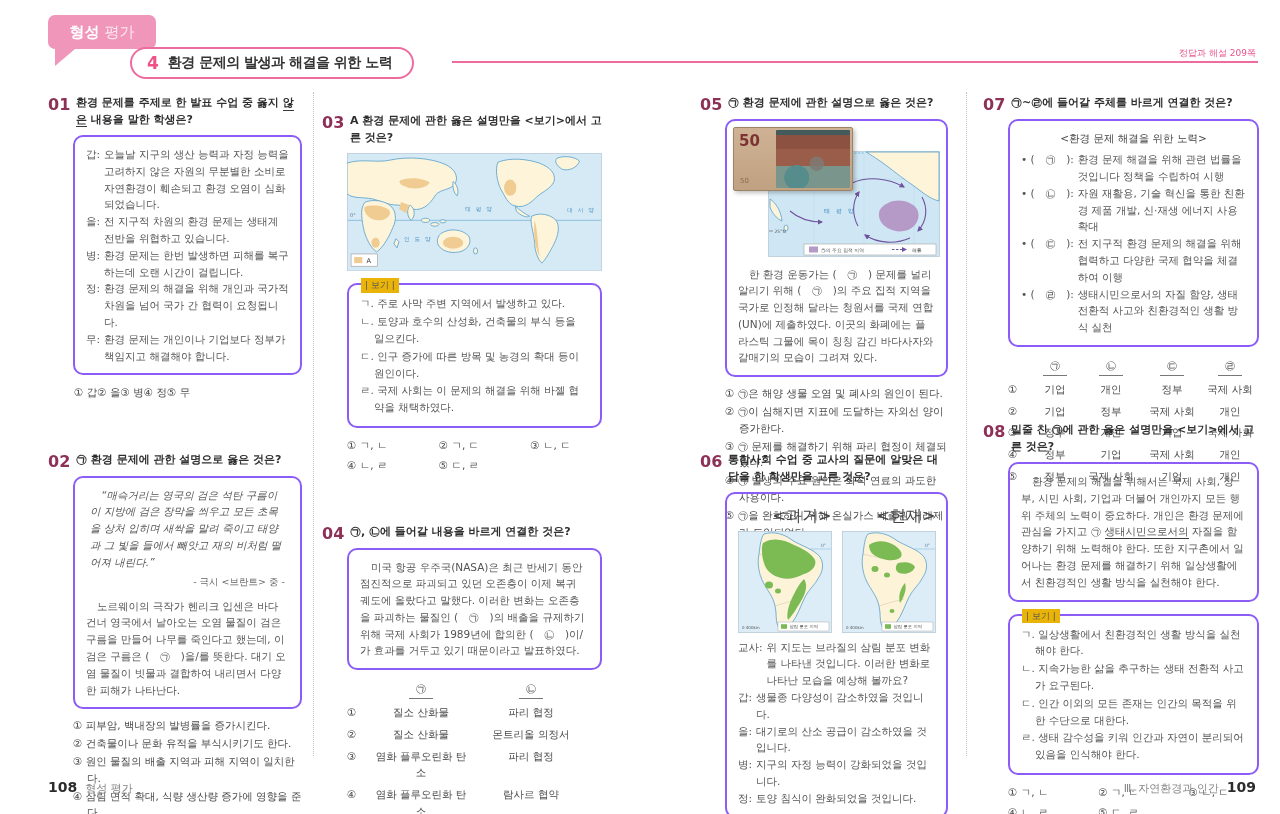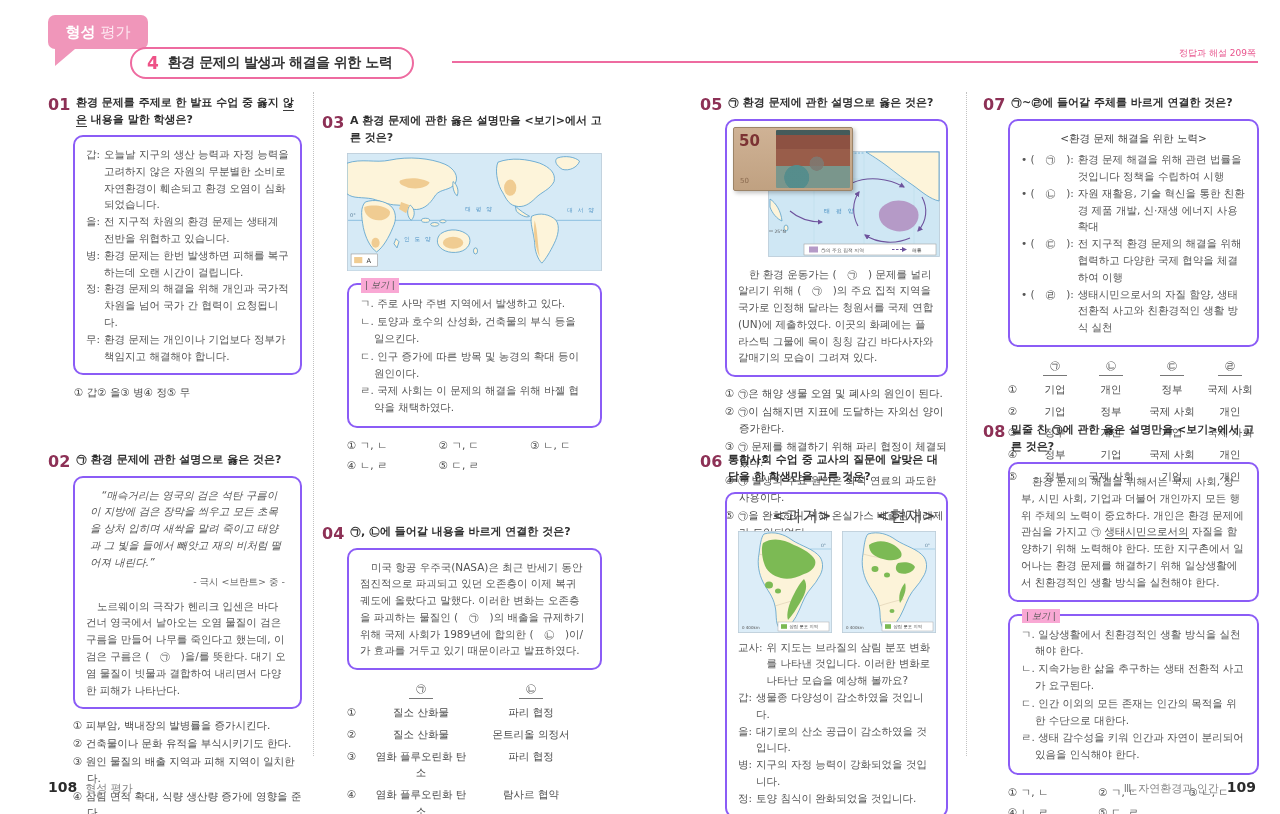--- a/index.html
+++ b/index.html
@@ -1,40 +1,40 @@
 <!DOCTYPE html>
 <html><head>
 <meta charset="utf-8">
 <style>
   html,body{margin:0;padding:0;background:#e8e8e8;}
   .page{position:relative;width:1280px;height:814px;background:#ffffff;overflow:hidden;
         font-family:"DejaVu Sans","Liberation Sans",sans-serif;color:#4a4a4a;}
   
-  .badge{position:absolute;left:48px;top:15px;width:100px;height:34px;background:#f096ba;
+  .badge{position:absolute;left:48px;top:15px;width:108px;height:34px;background:#f096ba;
          border-radius:7px;display:flex;align-items:center;justify-content:center;gap:5px;z-index:1;}
   .badge::after{content:'';position:absolute;left:7px;top:100%;width:0;height:0;
          border-top:17px solid #f096ba;border-right:20px solid transparent;}
   .badge-bold{color:#fff;font-weight:bold;font-size:15px;}
   .badge-light{color:#fde9f2;font-size:15px;}
   .title-pill{position:absolute;left:130px;top:47px;height:28px;background:#fff;border:2px solid #ee6ba0;
          border-radius:17px;display:flex;align-items:center;gap:9px;padding:0 20px 0 15px;z-index:2;}
   .unit-no{color:#ee5287;font-weight:bold;font-size:17px;}
   .unit-title{color:#333;font-weight:bold;font-size:14px;letter-spacing:-0.5px;white-space:nowrap;}
   .header-line{position:absolute;left:452px;right:22px;top:61px;height:2px;background:#ee6ba0;}
   .answer-ref{position:absolute;right:24px;top:47px;color:#e8538c;font-size:9px;}
   .vsep{position:absolute;top:92px;height:664px;width:0;border-left:1px dotted #c2c2c2;}
   
   .q{position:absolute;font-size:10.5px;line-height:1.6;}
   .qhead{position:relative;padding-left:28px;margin-bottom:7px;}
   .qnum{position:absolute;left:0;top:-3px;font-size:16px;font-weight:bold;color:#8d3156;}
   .qstem{margin:0;font-size:11px;font-weight:bold;color:#2f2f2f;line-height:1.5;}
   .qbody{padding-left:25px;}
   .box{border:2px solid #8b5cf6;border-radius:10px;padding:9px 11px;color:#545454;}
   .bogi{position:relative;margin-top:12px;}
-  .bogi-label{position:absolute;top:-7px;left:12px;background:#f9a8d4;padding:0 4px;font-size:9px;color:#555;font-style:italic;}
+  .bogi-label{position:absolute;top:-7px;left:12px;background:#eab308;padding:0 4px;font-size:9px;color:#555;}
   .hang{padding-left:14px;text-indent:-14px;margin:1px 0;}
   .dlg{display:flex;}
   .dlg-sp{flex:none;}
   .dlg-tx{flex:1;margin-left:4px;}
   .para{text-indent:11px;margin:0;}
   .ul{border-bottom:1px solid #3a3a3a;padding-bottom:0.5px;}
   .quote{font-style:italic;text-indent:11px;margin:0;padding:0 4px;}
   .q-src{text-align:right;font-size:9.5px;color:#666;margin:4px 4px 8px 0;}
   .choices-row{display:flex;margin-top:9px;padding:0 6px 0 1px;}
   .choices-grid{display:grid;grid-template-columns:1.1fr 1.1fr 0.9fr;gap:3px 4px;margin-top:9px;}

